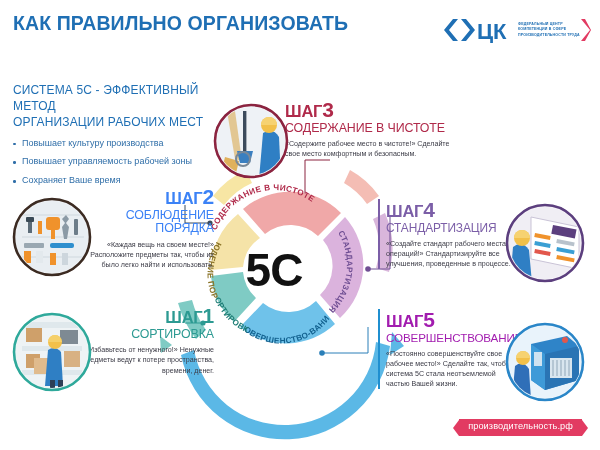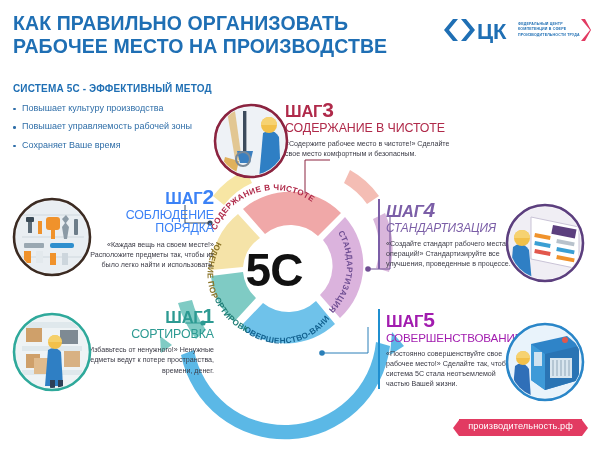--- a/index.html
+++ b/index.html
@@ -24,21 +24,21 @@
   .logo{position:absolute;right:8px;top:16px;height:28px;display:flex;align-items:center;}
   .logo-mark{display:flex;align-items:center;height:26px;}
   .logo-txt{
     margin-left:3px;font-size:3.6px;line-height:1.42;font-weight:bold;
     color:#1f6fb4;letter-spacing:.15px;width:62px;text-transform:uppercase;
   }
 
   
   .intro{position:absolute;left:13px;top:82px;width:205px;}
   .intro-h{
-    font-size:10px;font-weight:bold;color:#1f6fb4;line-height:1.35;
+    font-size:12px;font-weight:normal;color:#1f6fb4;line-height:1.35;
     text-transform:uppercase;letter-spacing:.15px;
   }
   .intro ul{list-style:none;margin:7px 0 0;padding:0;}
   .intro li{
     position:relative;padding-left:9px;margin-bottom:7px;
     font-size:9px;line-height:1.3;color:#2f6ea8;
   }
   .intro li:before{
     content:"";position:absolute;left:0;top:5px;
     width:2.6px;height:2.6px;border-radius:50%;background:#2f6ea8;
@@ -55,21 +55,21 @@
   .step.left{text-align:right;}
 
   #step1{left:62px;top:305px;width:152px;color:#3aa8a0;}
   #step2{left:76px;top:186px;width:138px;color:#8c7a3f;}
   #step3{left:285px;top:99px;width:175px;color:#b02a4a;}
   #step4{left:378px;top:199px;width:128px;color:#7b5ea7;}
   #step5{left:378px;top:309px;width:133px;color:#1f8fd0;}
   #step2 .kicker,#step2 .name{color:#3b82f6;}
   #step1 .kicker,#step1 .name{color:#2c9a92;}
   #step3 .kicker,#step3 .name{color:#b02a4a;}
-  #step4 .kicker,#step4 .name{color:#7b5ea7;font-style:italic;}
+  #step4 .kicker,#step4 .name{color:#7b5ea7;}
   #step5 .kicker,#step5 .name{color:#a21caf;}
   #step5 .name{font-size:11.6px;}
   #step4 .name{font-size:11.9px;}
 
   
   .photo{position:absolute;border-radius:50%;overflow:hidden;}
   .photo svg{display:block;}
 
   
   .badge{
@@ -88,40 +88,40 @@
   .arclbl{font-size:8.2px;font-weight:bold;letter-spacing:.35px;}
   .center5c{font-size:46px;font-weight:bold;fill:#111;letter-spacing:-1px;}
 </style>
 </head>
 <body>
 
 <div class="stage">
 
   <div class="hdr-title">
     <span>КАК ПРАВИЛЬНО ОРГАНИЗОВАТЬ</span>
-    <span class="l2">РАБОЧЕЕ МЕСТО НА ПРОИЗВОДСТВЕ</span>
   </div>
 
   <div class="logo">
     <div class="logo-mark">
       <svg width="74" height="26" viewBox="0 0 74 26">
         <path d="M12 2 L3 13 L12 24 L17 24 L8 13 L17 2 Z" fill="#1f6fb4"></path>
         <path d="M20 2 L29 13 L20 24 L25 24 L34 13 L25 2 Z" fill="#1f6fb4"></path>
         <text x="36" y="22" font-family="Liberation Sans, sans-serif" font-size="22" font-weight="bold" fill="#1f6fb4">ЦК</text>
       </svg>
     </div>
     <div class="logo-txt">ФЕДЕРАЛЬНЫЙ ЦЕНТР КОМПЕТЕНЦИЙ В СФЕРЕ ПРОИЗВОДИТЕЛЬНОСТИ ТРУДА</div>
     <svg width="12" height="26" viewBox="0 0 12 26">
       <path d="M1 2 L10 13 L1 24 L5 24 L11 13 L5 2 Z" fill="#e23b62"></path>
     </svg>
   </div>
 
   <div class="intro">
     <div class="intro-h">
       <span>СИСТЕМА 5С - ЭФФЕКТИВНЫЙ МЕТОД</span><br>
+      <span>ОРГАНИЗАЦИИ РАБОЧИХ МЕСТ</span>
     </div>
     <ul>
       <li>Повышает культуру производства</li>
       <li>Повышает управляемость рабочей зоны</li>
       <li>Сохраняет Ваше время</li>
     </ul>
   </div>
 
   <svg class="wheel" width="600" height="450" viewBox="0 0 600 450">
     <defs>

